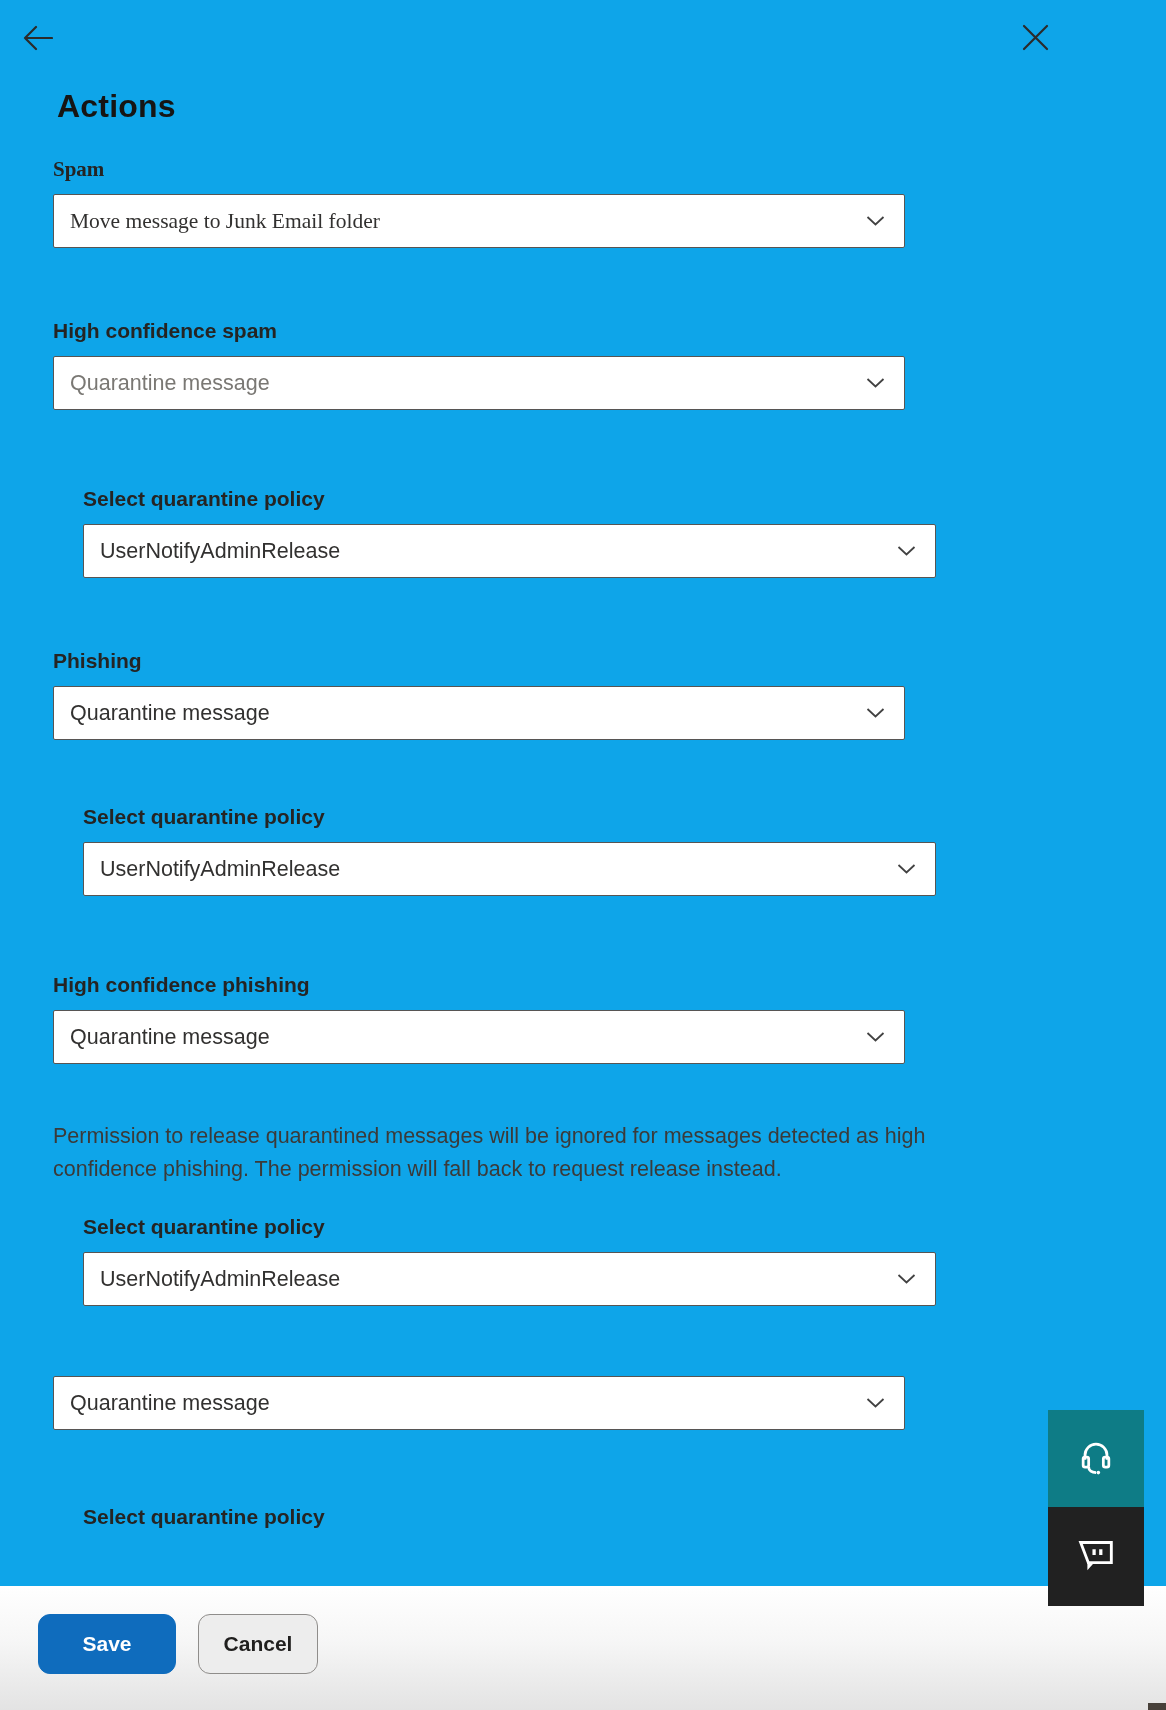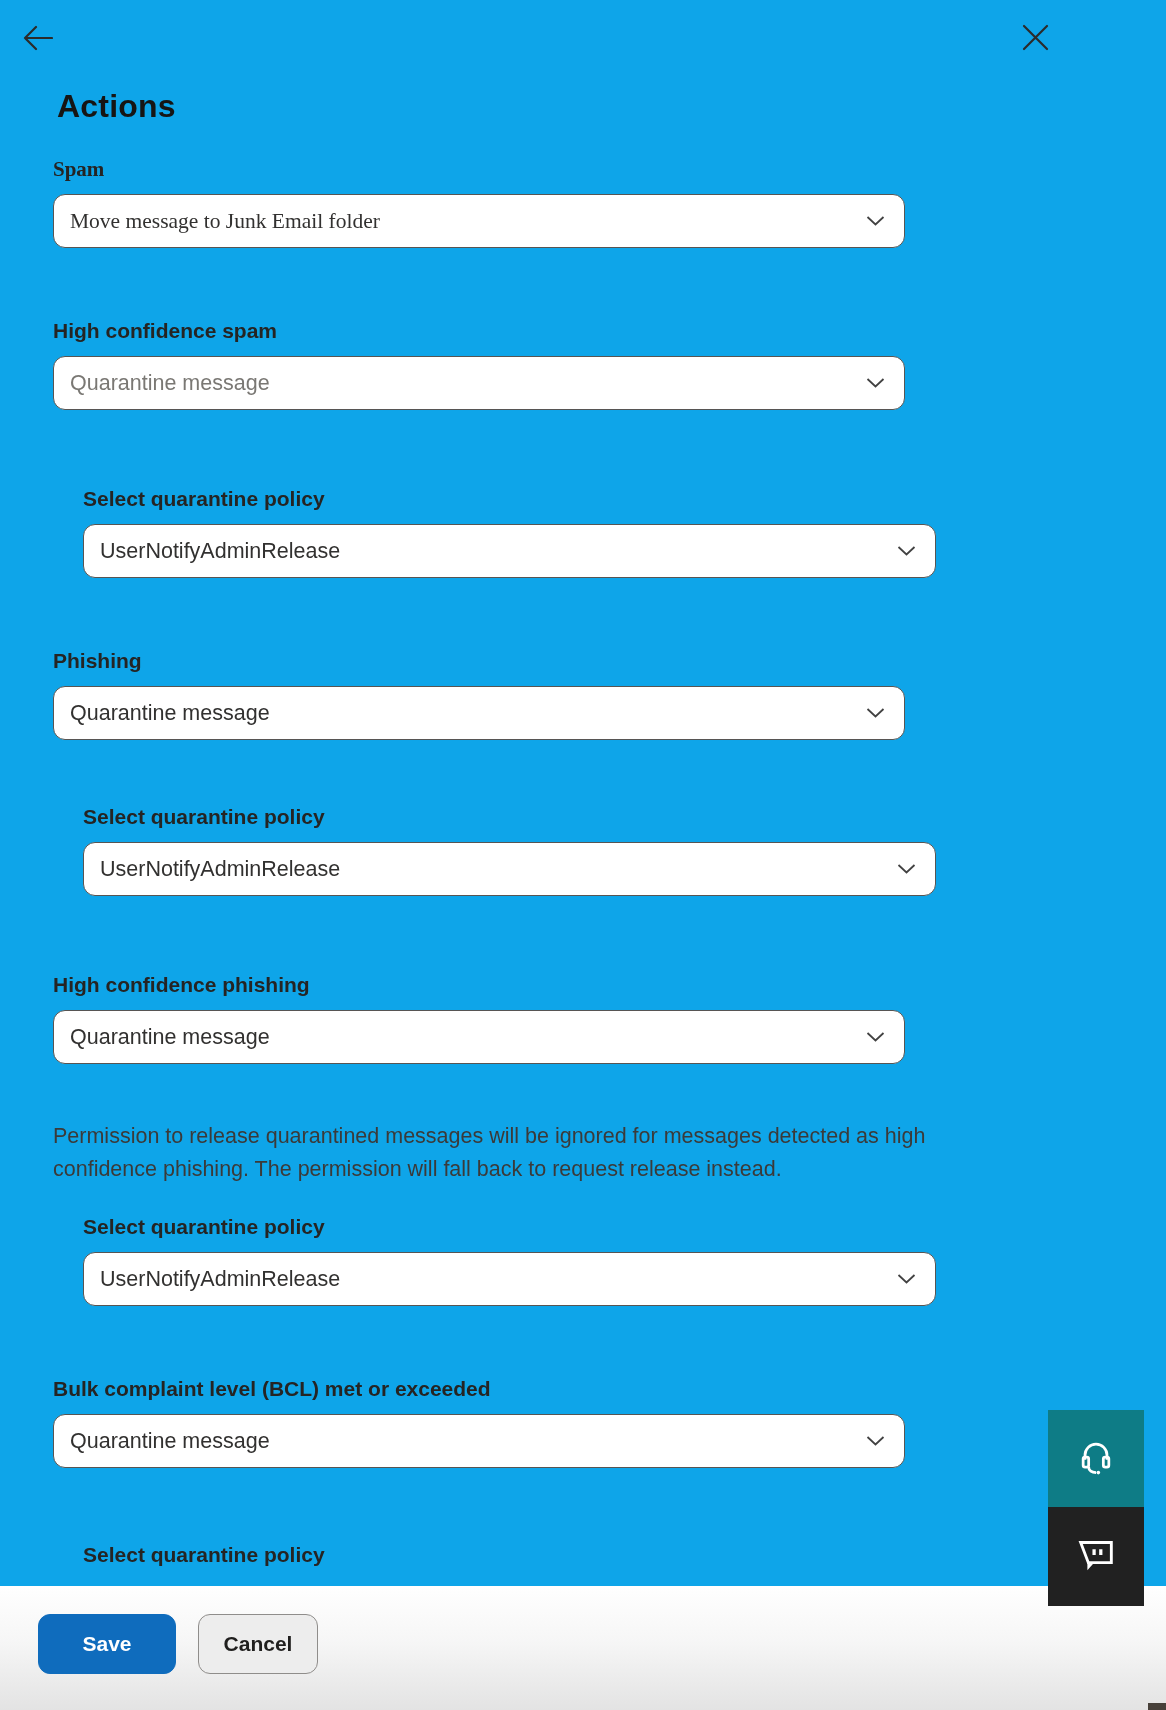--- a/index.html
+++ b/index.html
@@ -41,21 +41,21 @@
     position:absolute;left:53px;top:118px;width:1060px;
   }
   .group{width:852px;}
   .group.indent{margin-left:30px;width:853px;}
   .field-label{
     font-size:21px;line-height:26px;font-weight:700;color:var(--label);
     margin-bottom:12px;
   }
   .dropdown{
     position:relative;height:54px;width:100%;
-    border:1px solid var(--border);border-radius:12px;background:#fff;
+    border:1px solid var(--border);border-radius:2px;background:#fff;
     display:flex;align-items:center;
     padding:0 56px 0 16px;cursor:pointer;
   }
   .dd-value{
     font-size:21.5px;color:var(--text);
     white-space:nowrap;overflow:hidden;text-overflow:ellipsis;
   }
   .dd-value.muted{color:var(--muted_text);}
   .chevron{position:absolute;right:19px;top:50%;transform:translateY(-50%);display:flex;}
 
@@ -208,21 +208,20 @@
         <span class="dd-value">UserNotifyAdminRelease</span>
         <span class="chevron">
           <svg width="19" height="11" viewBox="0 0 19 11">
               <path d="M1.5 1.5 L9.5 9 L17.5 1.5" fill="none" stroke="#424242" stroke-width="1.8"></path>
             </svg>
         </span>
       </div>
     </div>
 
     <div class="group mt-b">
-      <div class="field-label">Bulk complaint level (BCL) met or exceeded</div>
       <div class="dropdown">
         <span class="dd-value">Quarantine message</span>
         <span class="chevron">
           <svg width="19" height="11" viewBox="0 0 19 11">
               <path d="M1.5 1.5 L9.5 9 L17.5 1.5" fill="none" stroke="#424242" stroke-width="1.8"></path>
             </svg>
         </span>
       </div>
     </div>
 

